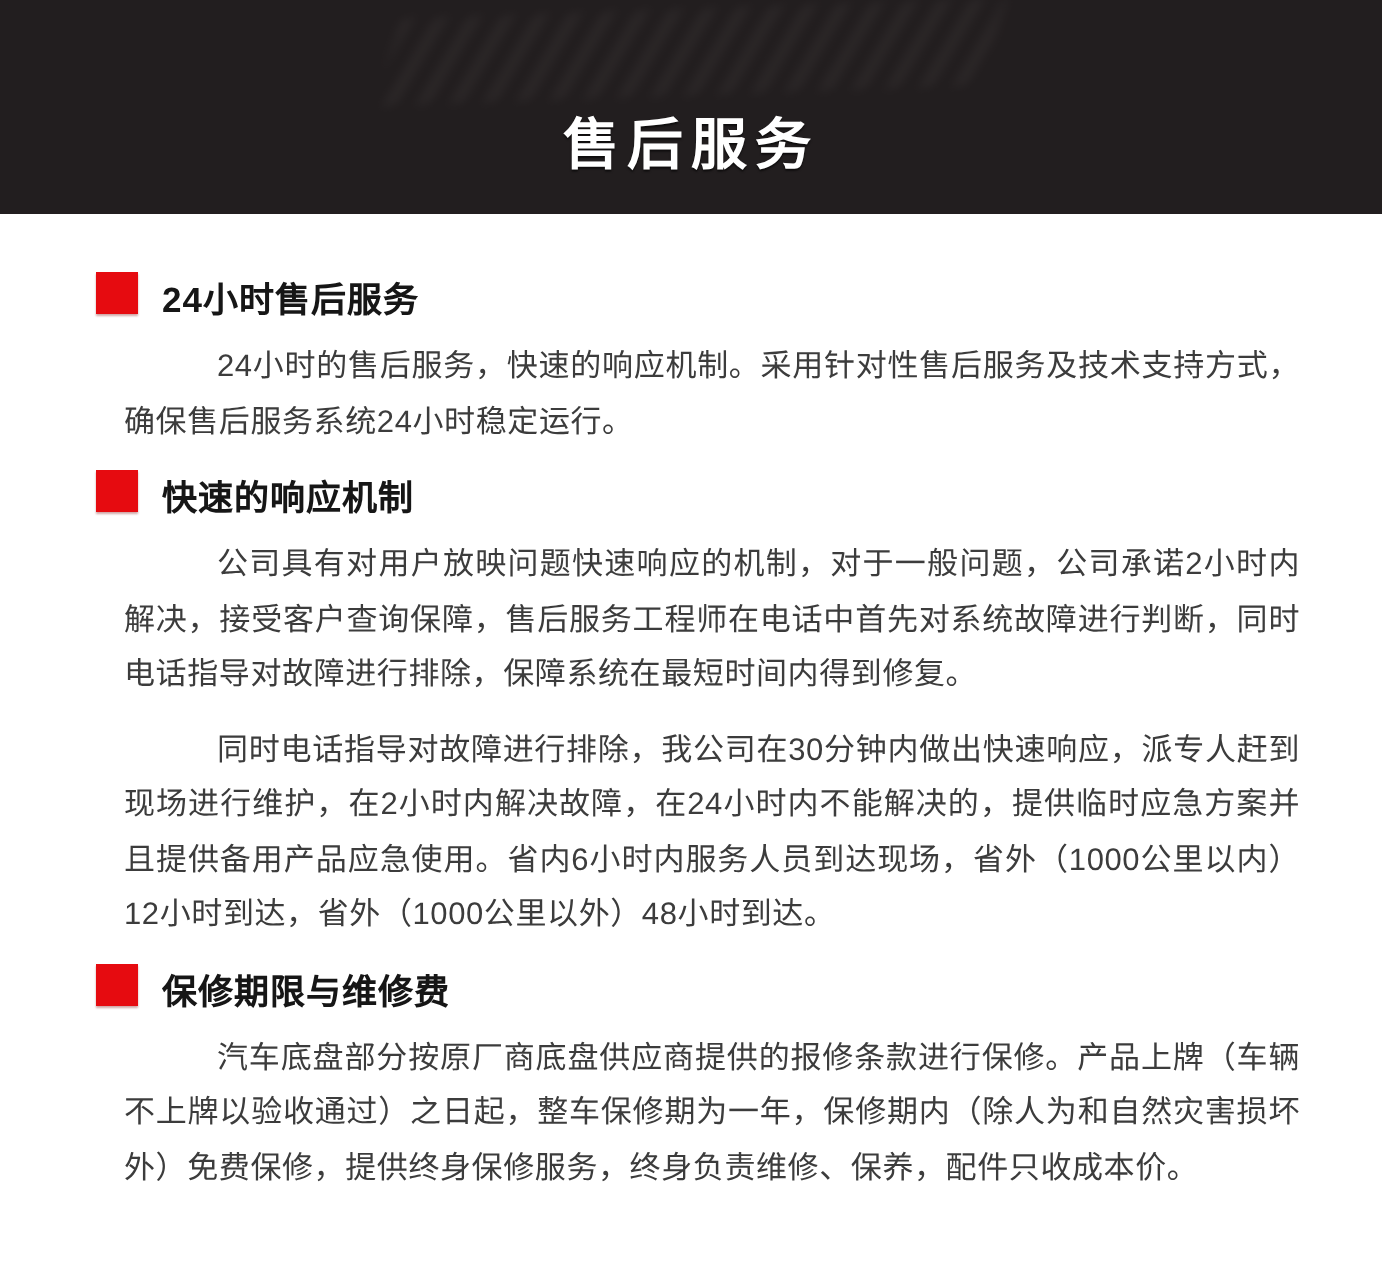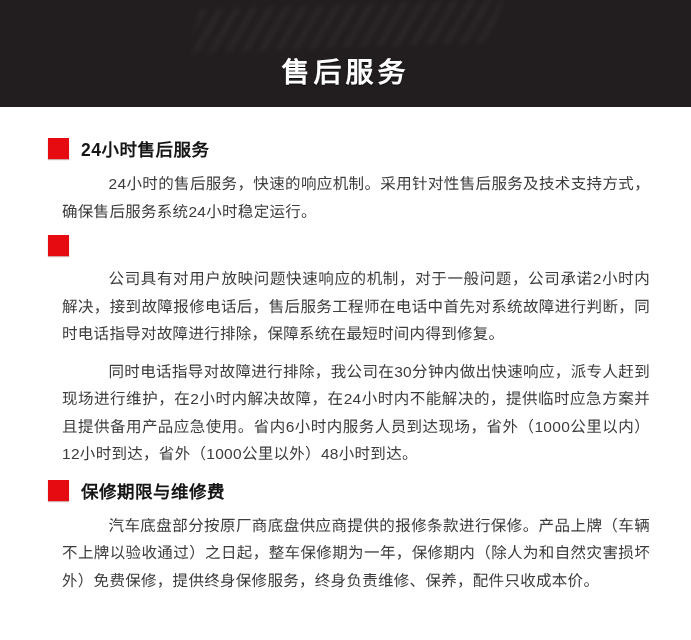--- a/index.html
+++ b/index.html
@@ -41,21 +41,21 @@
     filter:blur(2.5px);
     opacity:.45;
     pointer-events:none;
   }
   
   .content{
     padding:29px 41px 0 48px;
   }
   .section{margin-bottom:6px;}
   .section-head{
-    display:flex;align-items:center;gap:12px;
+    display:flex;gap:12px;
     margin-bottom:9px;
   }
   .bullet{
     width:21px;height:21px;flex:0 0 21px;
     background:var(--accent);
     box-shadow:0 1px 1px rgba(120,0,0,.35);
   }
   .section-title{
     font-size:17.5px;font-weight:bold;color:var(--heading-text);
     letter-spacing:.5px;
@@ -84,22 +84,23 @@
         <span class="bullet"></span>
         <span class="section-title">24小时售后服务</span>
       </div>
       <p>24小时的售后服务，快速的响应机制。采用针对性售后服务及技术支持方式，确保售后服务系统24小时稳定运行。</p>
     </div>
 
 
     <div class="section">
       <div class="section-head">
         <span class="bullet"></span>
+        <span class="section-title">快速的响应机制</span>
       </div>
-      <p>公司具有对用户放映问题快速响应的机制，对于一般问题，公司承诺2小时内解决，接到故障报修电话后，售后服务工程师在电话中首先对系统故障进行判断，同时电话指导对故障进行排除，保障系统在最短时间内得到修复。</p>
+      <p>公司具有对用户放映问题快速响应的机制，对于一般问题，公司承诺2小时内解决，接受客户查询保障，售后服务工程师在电话中首先对系统故障进行判断，同时电话指导对故障进行排除，保障系统在最短时间内得到修复。</p>
       <p>同时电话指导对故障进行排除，我公司在30分钟内做出快速响应，派专人赶到现场进行维护，在2小时内解决故障，在24小时内不能解决的，提供临时应急方案并且提供备用产品应急使用。省内6小时内服务人员到达现场，省外（1000公里以内）12小时到达，省外（1000公里以外）48小时到达。</p>
     </div>
 
     <div class="section">
       <div class="section-head">
         <span class="bullet"></span>
         <span class="section-title">保修期限与维修费</span>
       </div>
       <p>汽车底盘部分按原厂商底盘供应商提供的报修条款进行保修。产品上牌（车辆不上牌以验收通过）之日起，整车保修期为一年，保修期内（除人为和自然灾害损坏外）免费保修，提供终身保修服务，终身负责维修、保养，配件只收成本价。</p>
     </div>

